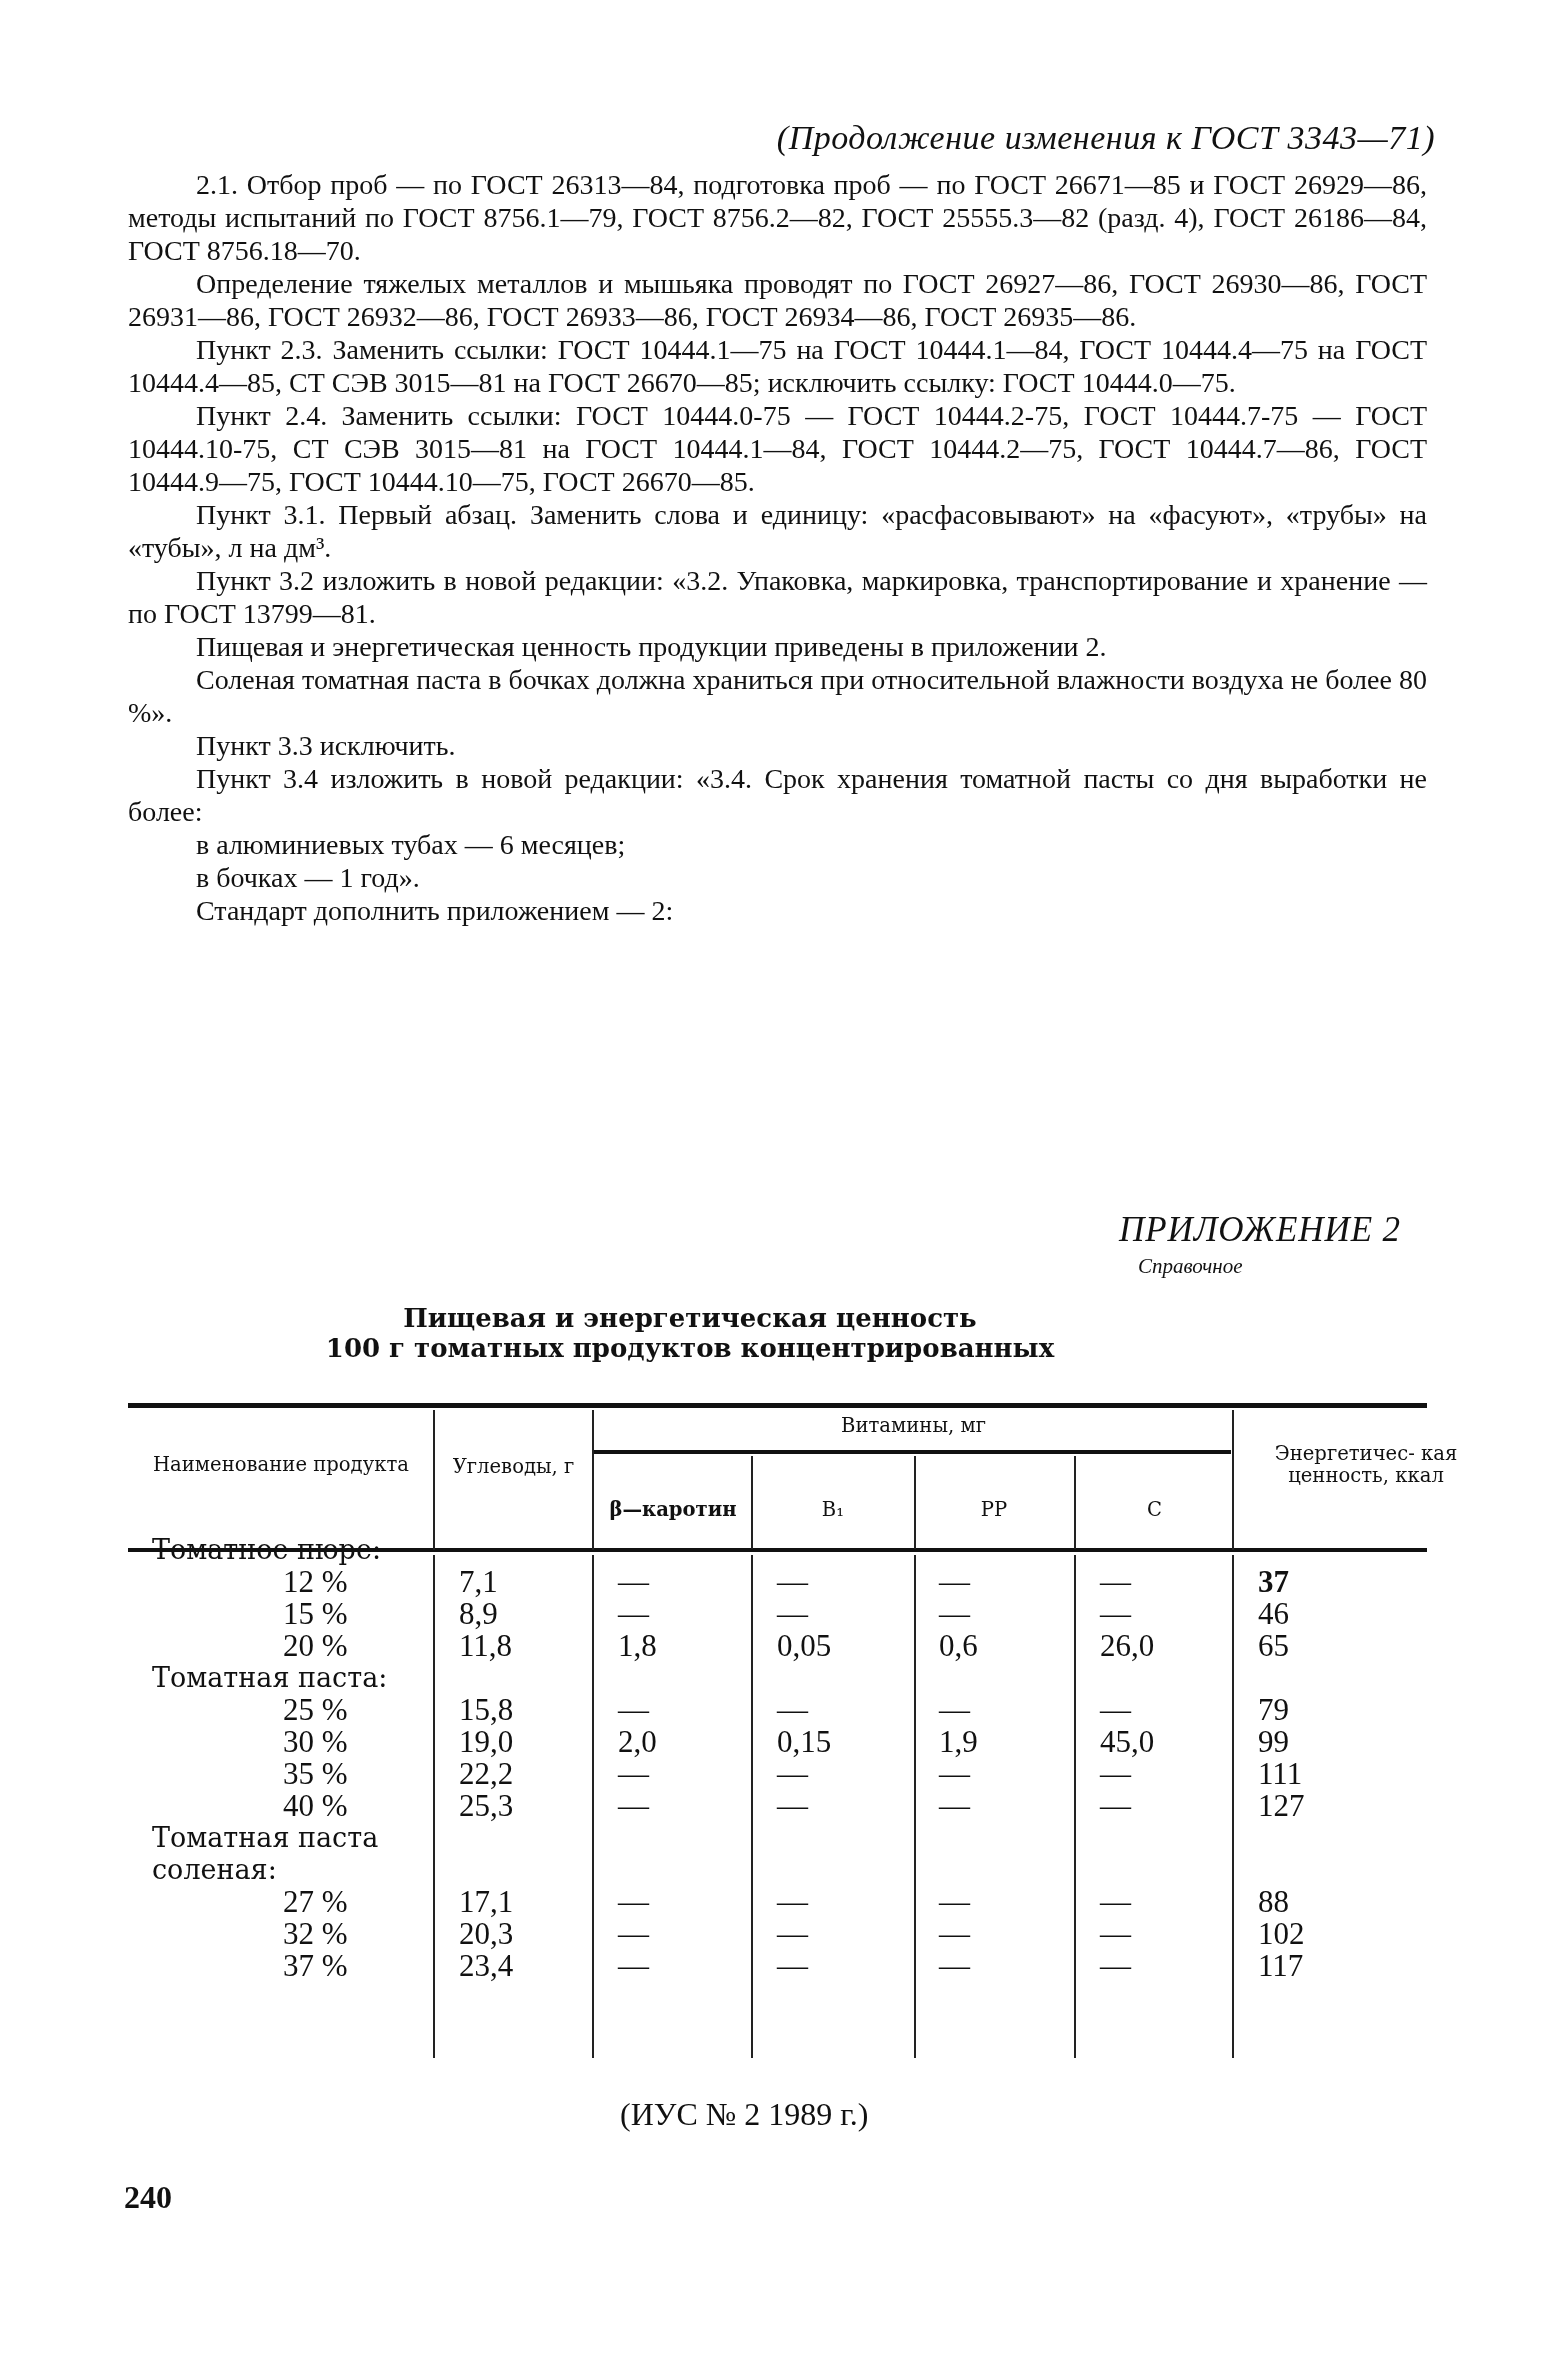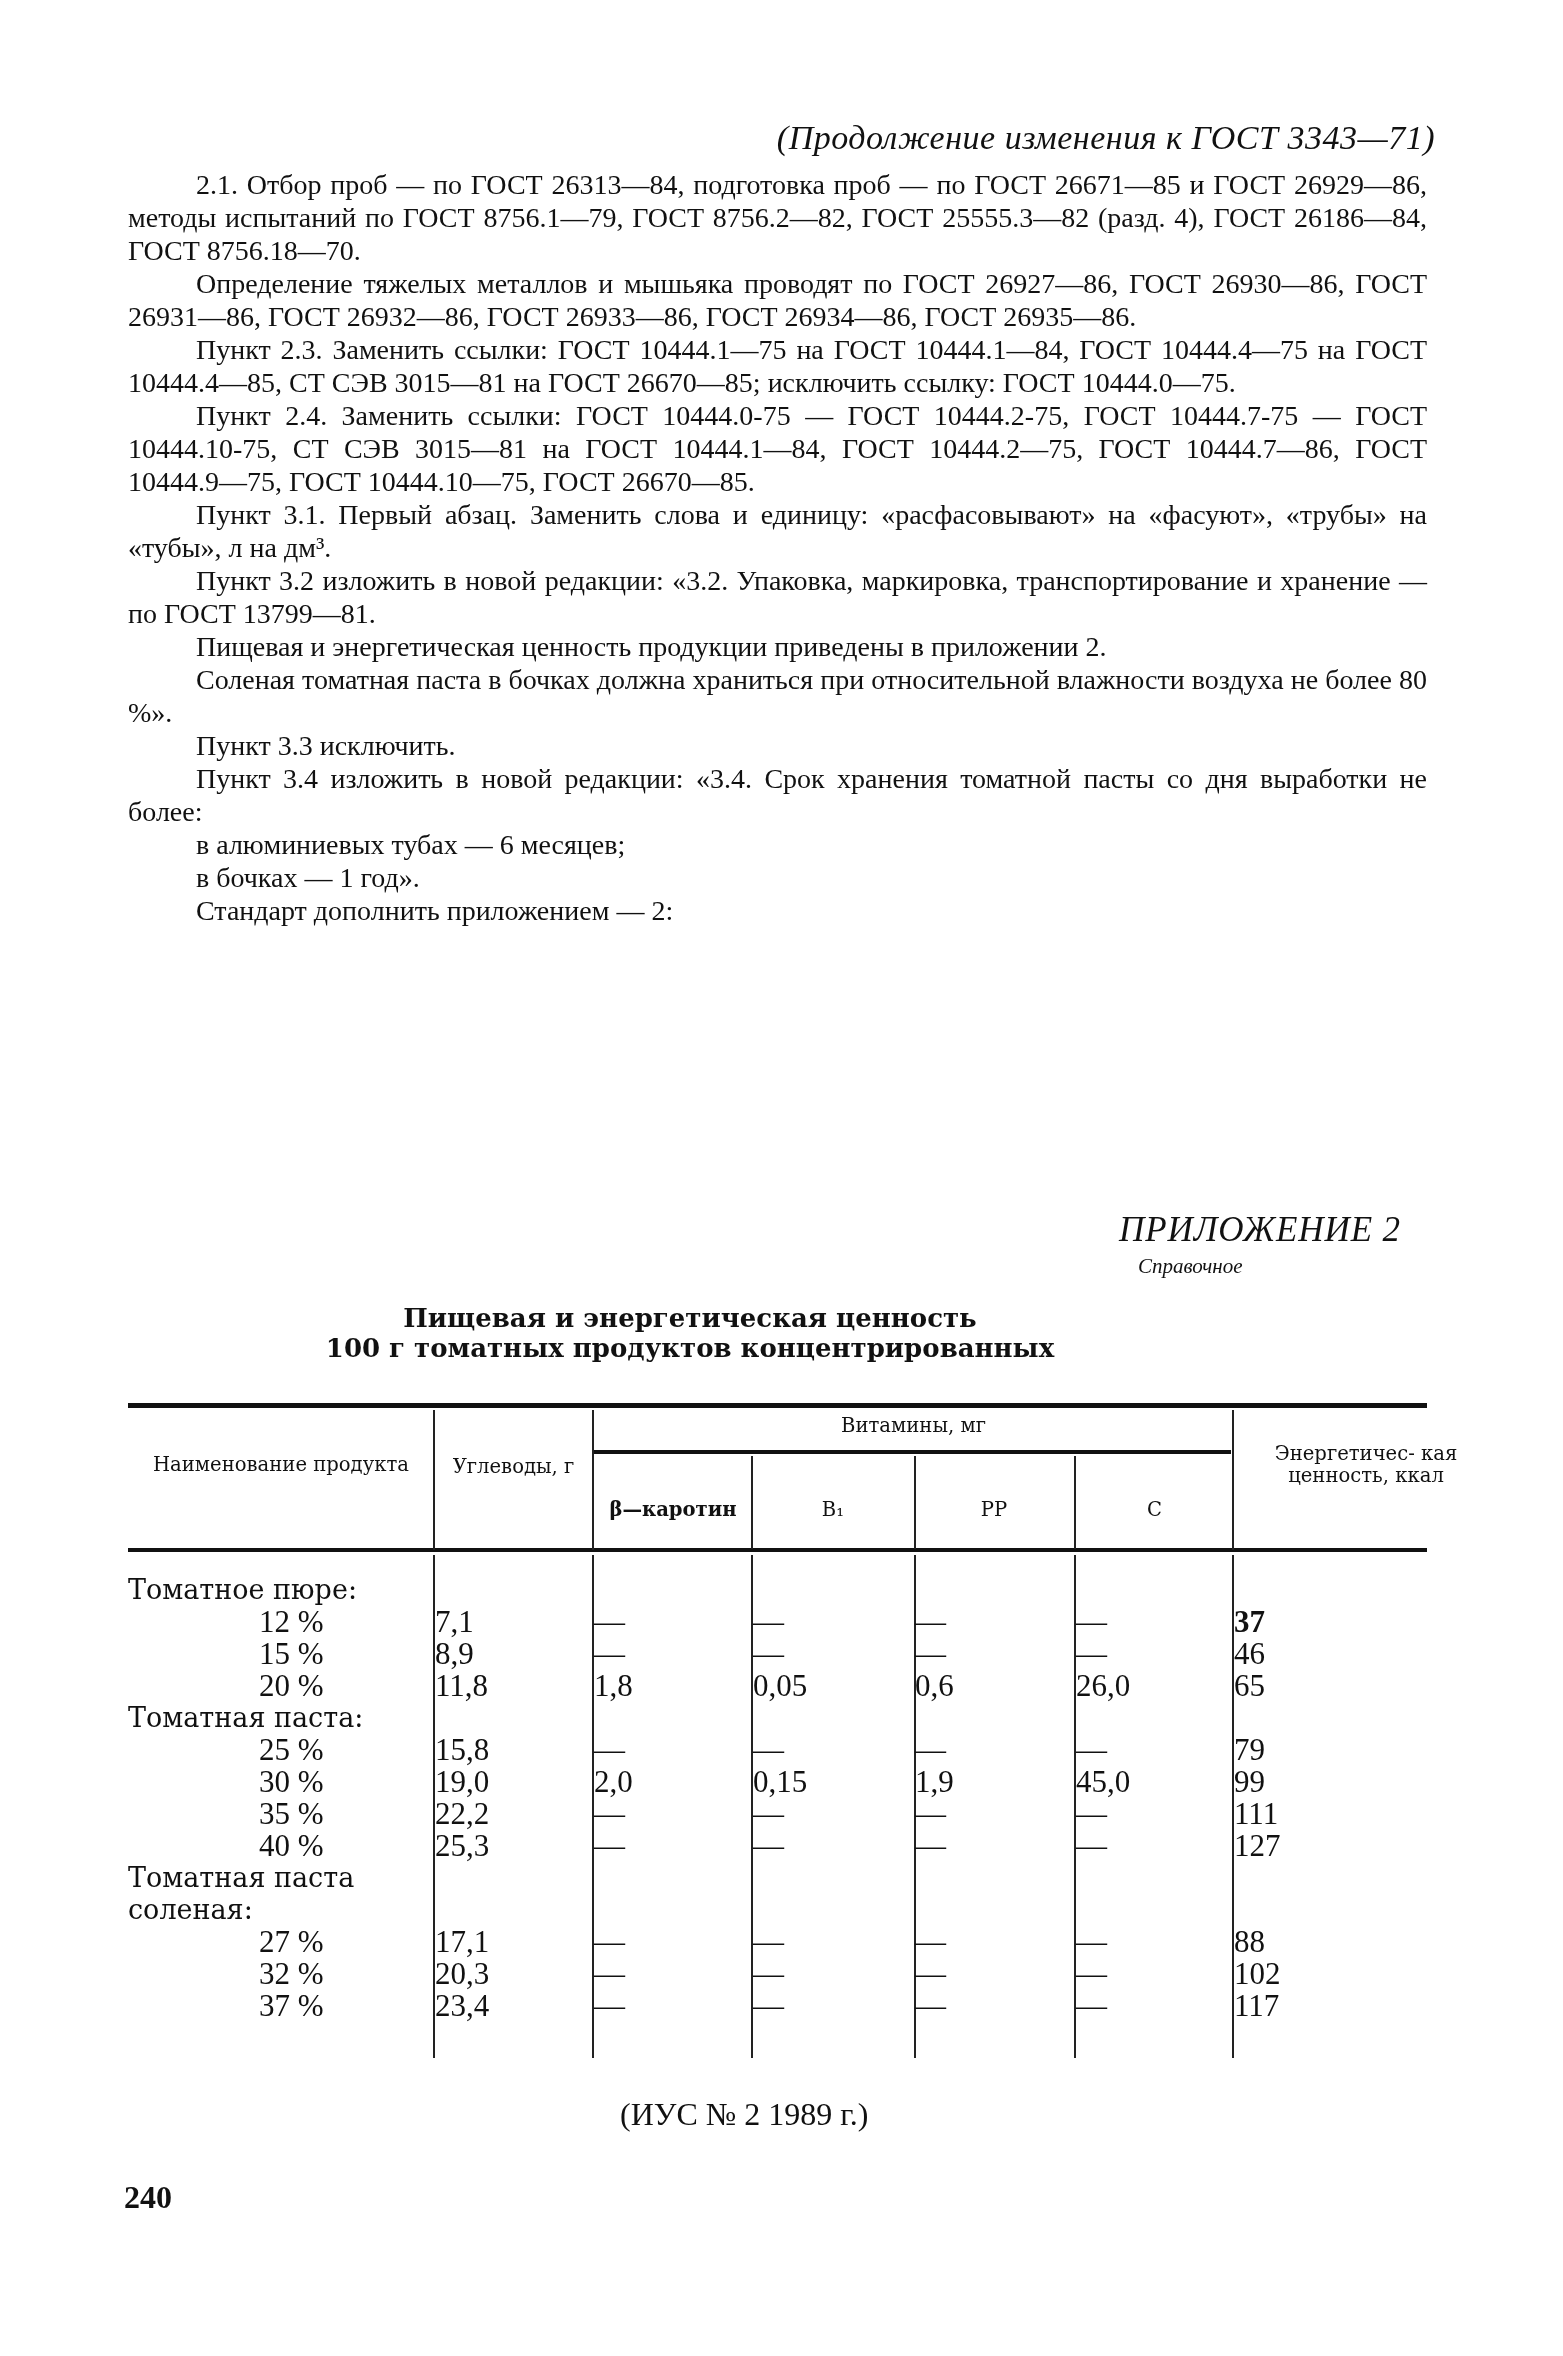--- a/index.html
+++ b/index.html
@@ -11,21 +11,21 @@
   .para { text-align: justify; text-indent: 68px; margin: 0; }
   .para.list { text-indent: 0; padding-left: 68px; text-align: left; }
   .appendix-title { left: 1119px; top: 1210px; font-style: italic; font-size: 35px; letter-spacing: 0.9px; }
   .appendix-sub { left: 1138px; top: 1254px; font-style: italic; font-size: 21px; }
   .table-title { left: 280px; width: 820px; top: 1303px; text-align: center; font-weight: bold;
                  font-size: 26px; line-height: 30px; font-family: "DejaVu Serif", serif; }
   .tbl-rule { background: #111; height: 4.7px; left: 128px; width: 1299px; }
   .vline { background: #222; width: 1.9px; }
   .hdr { font-family: "DejaVu Serif", serif; font-size: 19.6px; line-height: 22.4px; text-align: center; }
   .cell { font-size: 31px; line-height: 32px; text-align: left; }
-  .col { position: absolute; top: 1574px; }
+  .col { position: absolute; top: 1534px; margin-left: 24px; }
   .name-col { left: 128px; width: 308px; }
   .name-col .group { font-family: "DejaVu Serif", serif; font-size: 27px; line-height: 32px; text-align: left; white-space: nowrap; }
   .name-col .sub { padding-left: 131px; text-align: left; font-size: 31px; line-height: 32px; }
   .cell div { height: 32px; }
   .blank { height: 32px; }
   .bold { font-weight: bold; }
   .footer-ref { left: 620px; top: 2096px; font-size: 32px; }
   .page-num { left: 124px; top: 2179px; font-size: 32px; font-weight: bold; }
 </style>
 </head>

